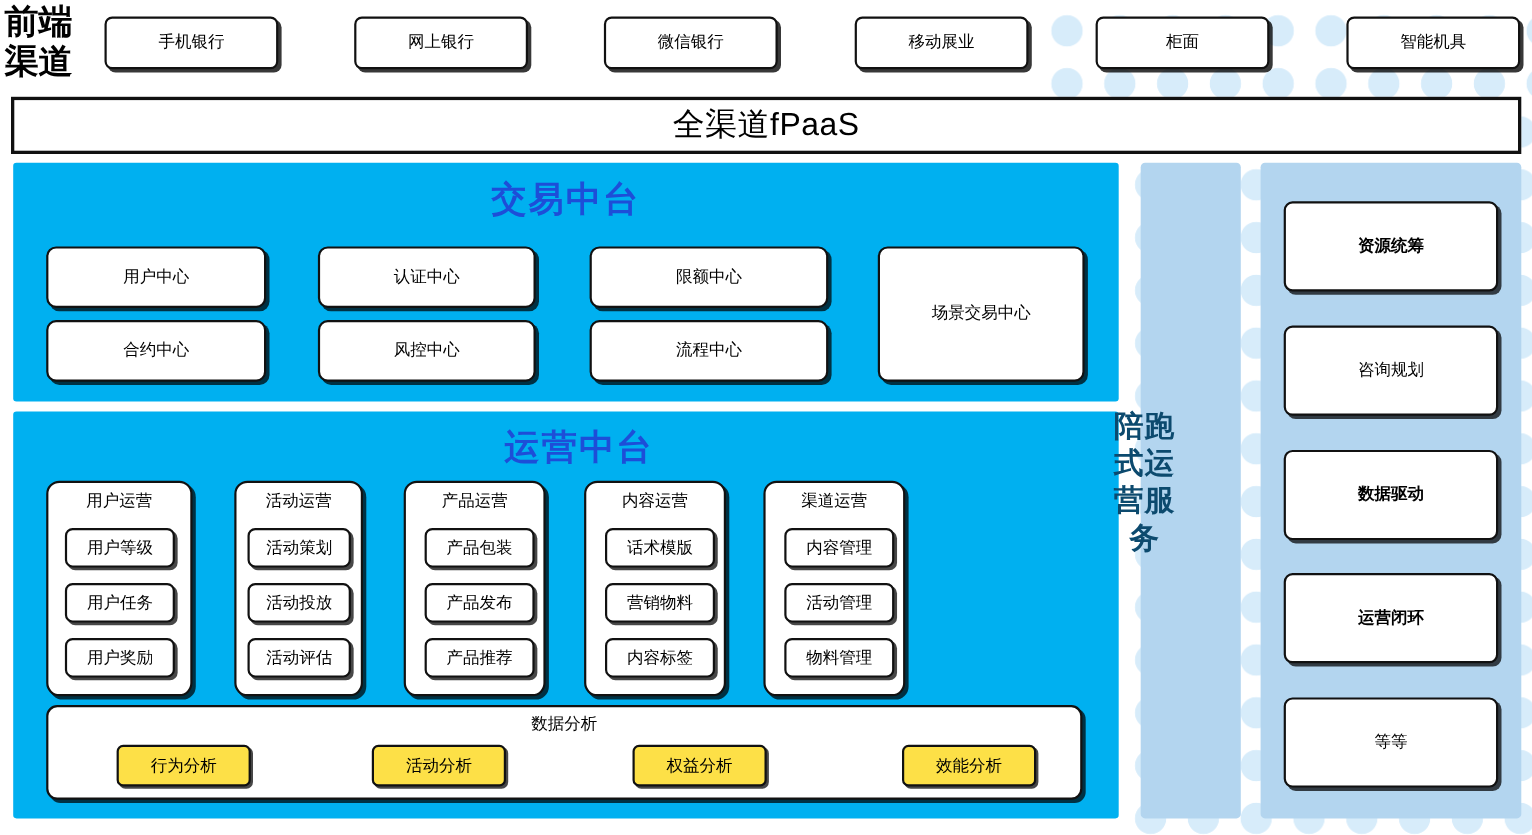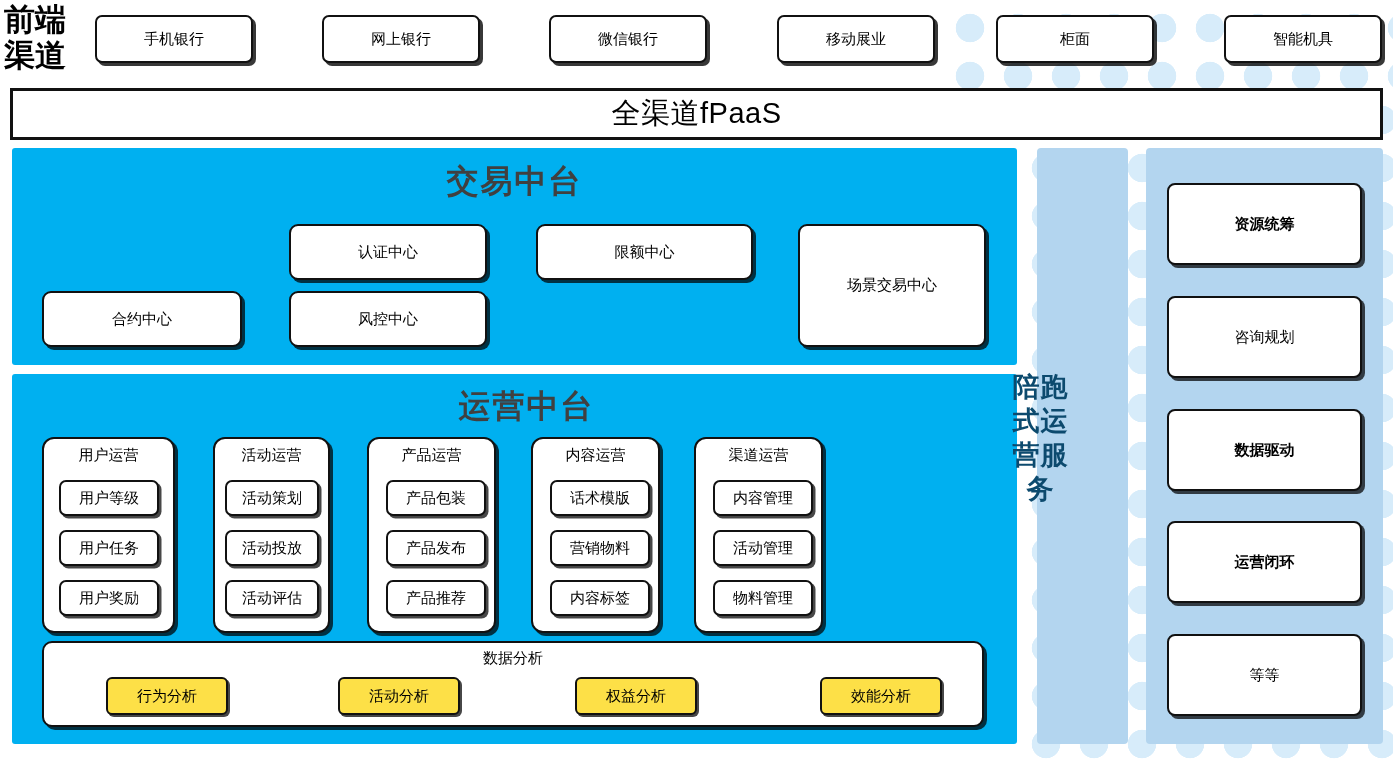--- a/index.html
+++ b/index.html
@@ -101,21 +101,21 @@
     z-index: 2;
   }
   .panel-heading {
     position: absolute;
     left: 0;
     width: 100%;
     text-align: center;
     font-family: "Liberation Serif", "DejaVu Serif", serif;
     font-weight: 700;
     font-size: 32px;
-    color: #404040;
+    color: #1d4ed8;
     letter-spacing: 2px;
     z-index: 3;
   }
 
   
   .trade-box {
     height: 56px;
     font-size: 15px;
   }
 
@@ -244,25 +244,27 @@
   <div class="box channel-box" style="left:549px;width:158px;">微信银行</div>
   <div class="box channel-box" style="left:777px;width:158px;">移动展业</div>
   <div class="box channel-box" style="left:996px;width:158px;">柜面</div>
   <div class="box channel-box" style="left:1224px;width:158px;">智能机具</div>
 
   <div id="fpaas-bar">全渠道fPaaS</div>
 
   <div class="cyan-panel" style="left:12px;top:148px;width:1005px;height:217px;"></div>
   <div class="panel-heading" style="left:12px;top:160px;width:1005px;">交易中台</div>
 
+  <div class="box trade-box" style="left:42px;top:224px;width:200px;">用户中心</div>
   <div class="box trade-box" style="left:289px;top:224px;width:198px;">认证中心</div>
   <div class="box trade-box" style="left:536px;top:224px;width:217px;">限额中心</div>
 
   <div class="box trade-box" style="left:42px;top:291px;width:200px;">合约中心</div>
   <div class="box trade-box" style="left:289px;top:291px;width:198px;">风控中心</div>
+  <div class="box trade-box" style="left:536px;top:291px;width:217px;">流程中心</div>
 
   <div class="box" style="left:798px;top:224px;width:188px;height:123px;font-size:15px;">场景交易中心</div>
 
   <div class="cyan-panel" style="left:12px;top:374px;width:1005px;height:370px;"></div>
   <div class="panel-heading" style="left:24px;top:385px;width:1005px;">运营中台</div>
 
   <div class="ops-col" style="left:42px;top:437px;width:133px;height:196px;">
     <div class="ops-col-title">用户运营</div>
     <div class="ops-item" style="left:15px;top:41px;width:100px;">用户等级</div>
     <div class="ops-item" style="left:15px;top:91px;width:100px;">用户任务</div>

